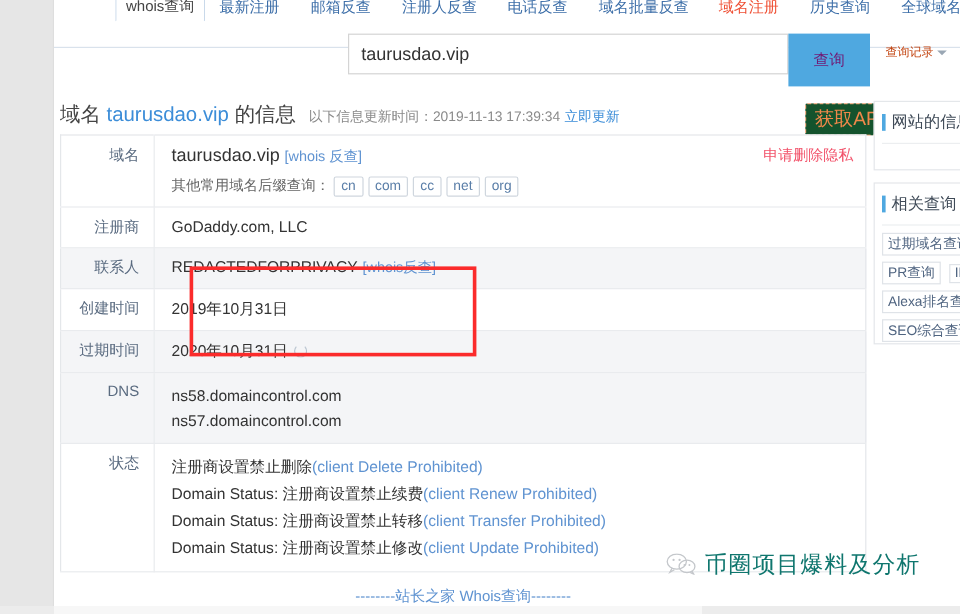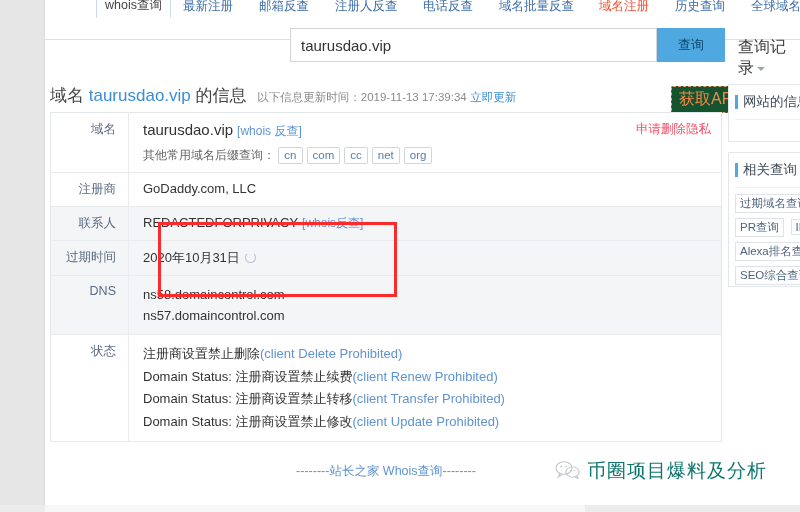--- a/index.html
+++ b/index.html
@@ -56,29 +56,29 @@
     width:367px; height:34px;
     border:1px solid #d4d4d4;
     background:#fff;
     font-size:15px; color:#333;
     padding:0 10px;
     font-family:"Liberation Sans", sans-serif;
     outline:none;
   }
   #search-btn{
     position:absolute; left:612px; top:4px;
-    width:68px; height:34px;
-    background:#4fa8e0; color:#0c4a6e;
+    width:68px; height:44px;
+    background:#4fa8e0; color:#701a75;
     border:none; cursor:pointer;
     font-size:13px;
     font-family:"Liberation Sans", sans-serif;
   }
   #history-link{
     position:absolute; left:693px; top:13px;
-    font-size:16px; color:#404040; cursor:pointer;
+    font-size:10px; color:#c2410c; cursor:pointer;
   }
   #history-link .caret{
     display:inline-block; margin-left:3px;
     border-left:4px solid transparent; border-right:4px solid transparent;
     border-top:4px solid #9aa7b4;
     vertical-align:middle;
   }
 
   
   #infohead{
@@ -142,21 +142,21 @@
   
   #red-box{
     position:absolute; left:113px; top:222px;
     width:239px; height:75px;
     border:3px solid #fb2b2b;
     pointer-events:none;
   }
 
   
   #footer-note{
-    position:absolute; left:5px; top:463px; width:672px;
+    position:absolute; left:5px; top:489px; width:672px;
     text-align:center; font-size:12.5px; color:#5f93d1;
   }
 
   
   #sidebar{
     position:absolute; left:683px; top:84px; width:110px;
     height:420px;
   }
   .side-card{
     border:1px solid #e4e7ea; background:#fff;
@@ -255,20 +255,24 @@
       <td class="val">GoDaddy.com, LLC</td>
     </tr>
 
     <tr class="odd">
       <td class="lbl">联系人</td>
       <td class="val">
         <span>REDACTEDFORPRIVACY</span><span class="whois-rev">[whois反查]</span>
       </td>
     </tr>
 
+    <tr>
+      <td class="lbl">创建时间</td>
+      <td class="val">2019年10月31日</td>
+    </tr>
 
     <tr class="odd">
       <td class="lbl">过期时间</td>
       <td class="val">
         <span>2020年10月31日</span><span class="spinner"></span>
       </td>
     </tr>
 
 
     <tr class="odd">

